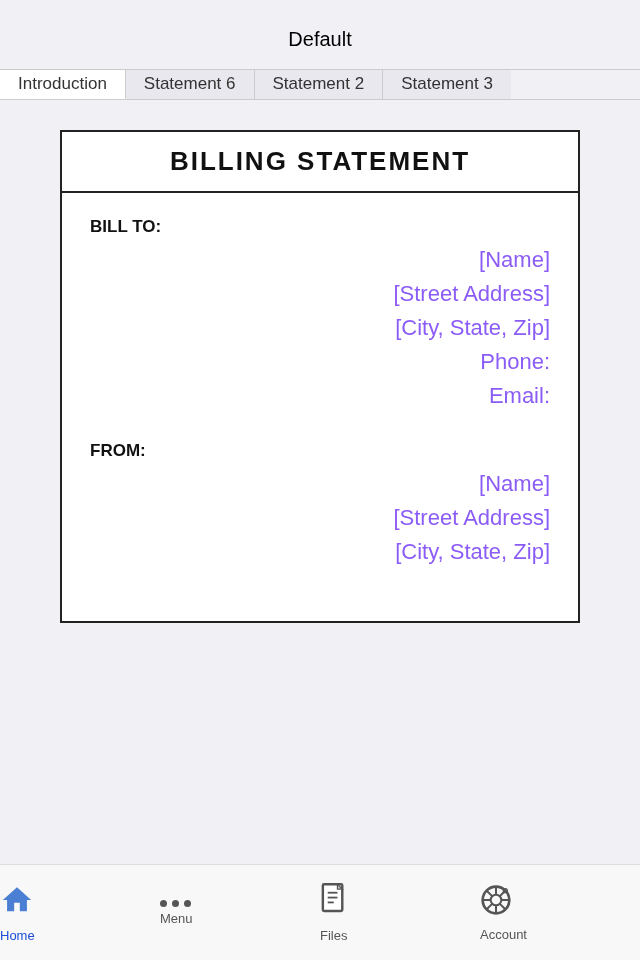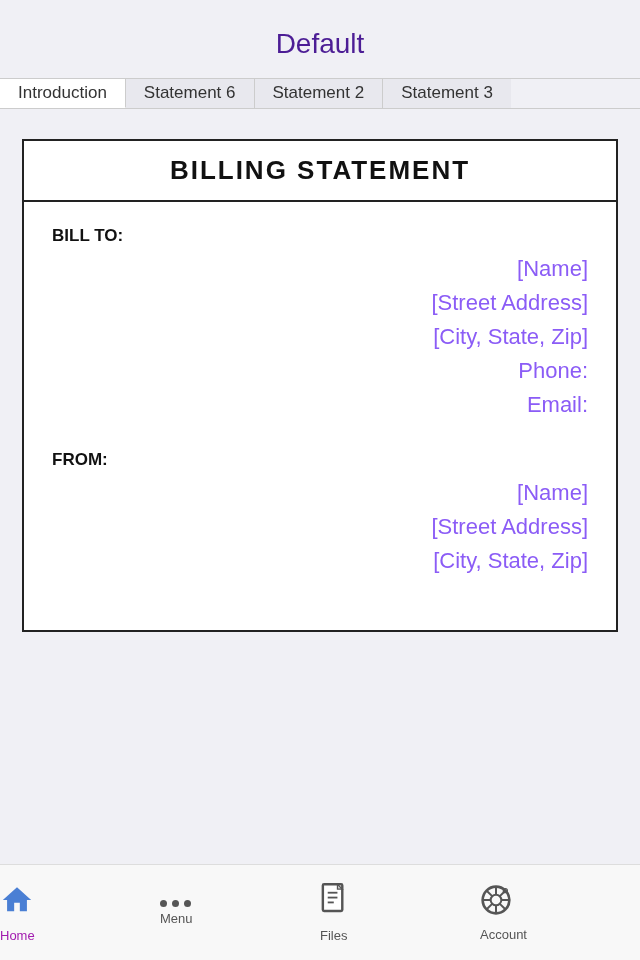--- a/index.html
+++ b/index.html
@@ -15,23 +15,23 @@
       flex-direction: column;
     }
 
     
     .header {
       background: #f0f0f5;
       text-align: center;
       padding: 28px 0 18px;
     }
     .header-title {
-      font-size: 28px;
+      font-size: 20px;
       font-weight: 400;
-      color: #4c1d95;
+      color: #000000;
     }
 
     
     .tab-bar {
       display: flex;
       background: #f0f0f5;
       border-top: 1px solid #ccc;
       border-bottom: 1px solid #ccc;
     }
     .tab-item {
@@ -49,21 +49,21 @@
       border-bottom: 1px solid #fff;
     }
     .tab-item:last-child {
       border-right: none;
     }
 
     
     .content {
       flex: 1;
       overflow-y: auto;
-      padding: 30px 22px;
+      padding: 30px 60px;
       background: #f0f0f5;
     }
 
     
     .billing-card {
       background: #fff;
       border: 2px solid #222;
       width: 100%;
     }
     .billing-title-row {
@@ -202,21 +202,21 @@
 </div>
 
 <div class="bottom-nav">
 
   <div class="nav-item active">
     <div class="nav-icon home-icon">
       <svg viewBox="0 0 24 24" xmlns="http://www.w3.org/2000/svg">
         <path d="M10 20v-6h4v6h5v-8h3L12 3 2 12h3v8z"></path>
       </svg>
     </div>
-    <span class="nav-label" style="color:#a21caf;">Home</span>
+    <span class="nav-label" style="color:#1d4ed8;">Home</span>
   </div>
 
   <div class="nav-item">
     <div class="menu-dots">
       <div class="dot"></div>
       <div class="dot"></div>
       <div class="dot"></div>
     </div>
     <span class="nav-label">Menu</span>
   </div>

